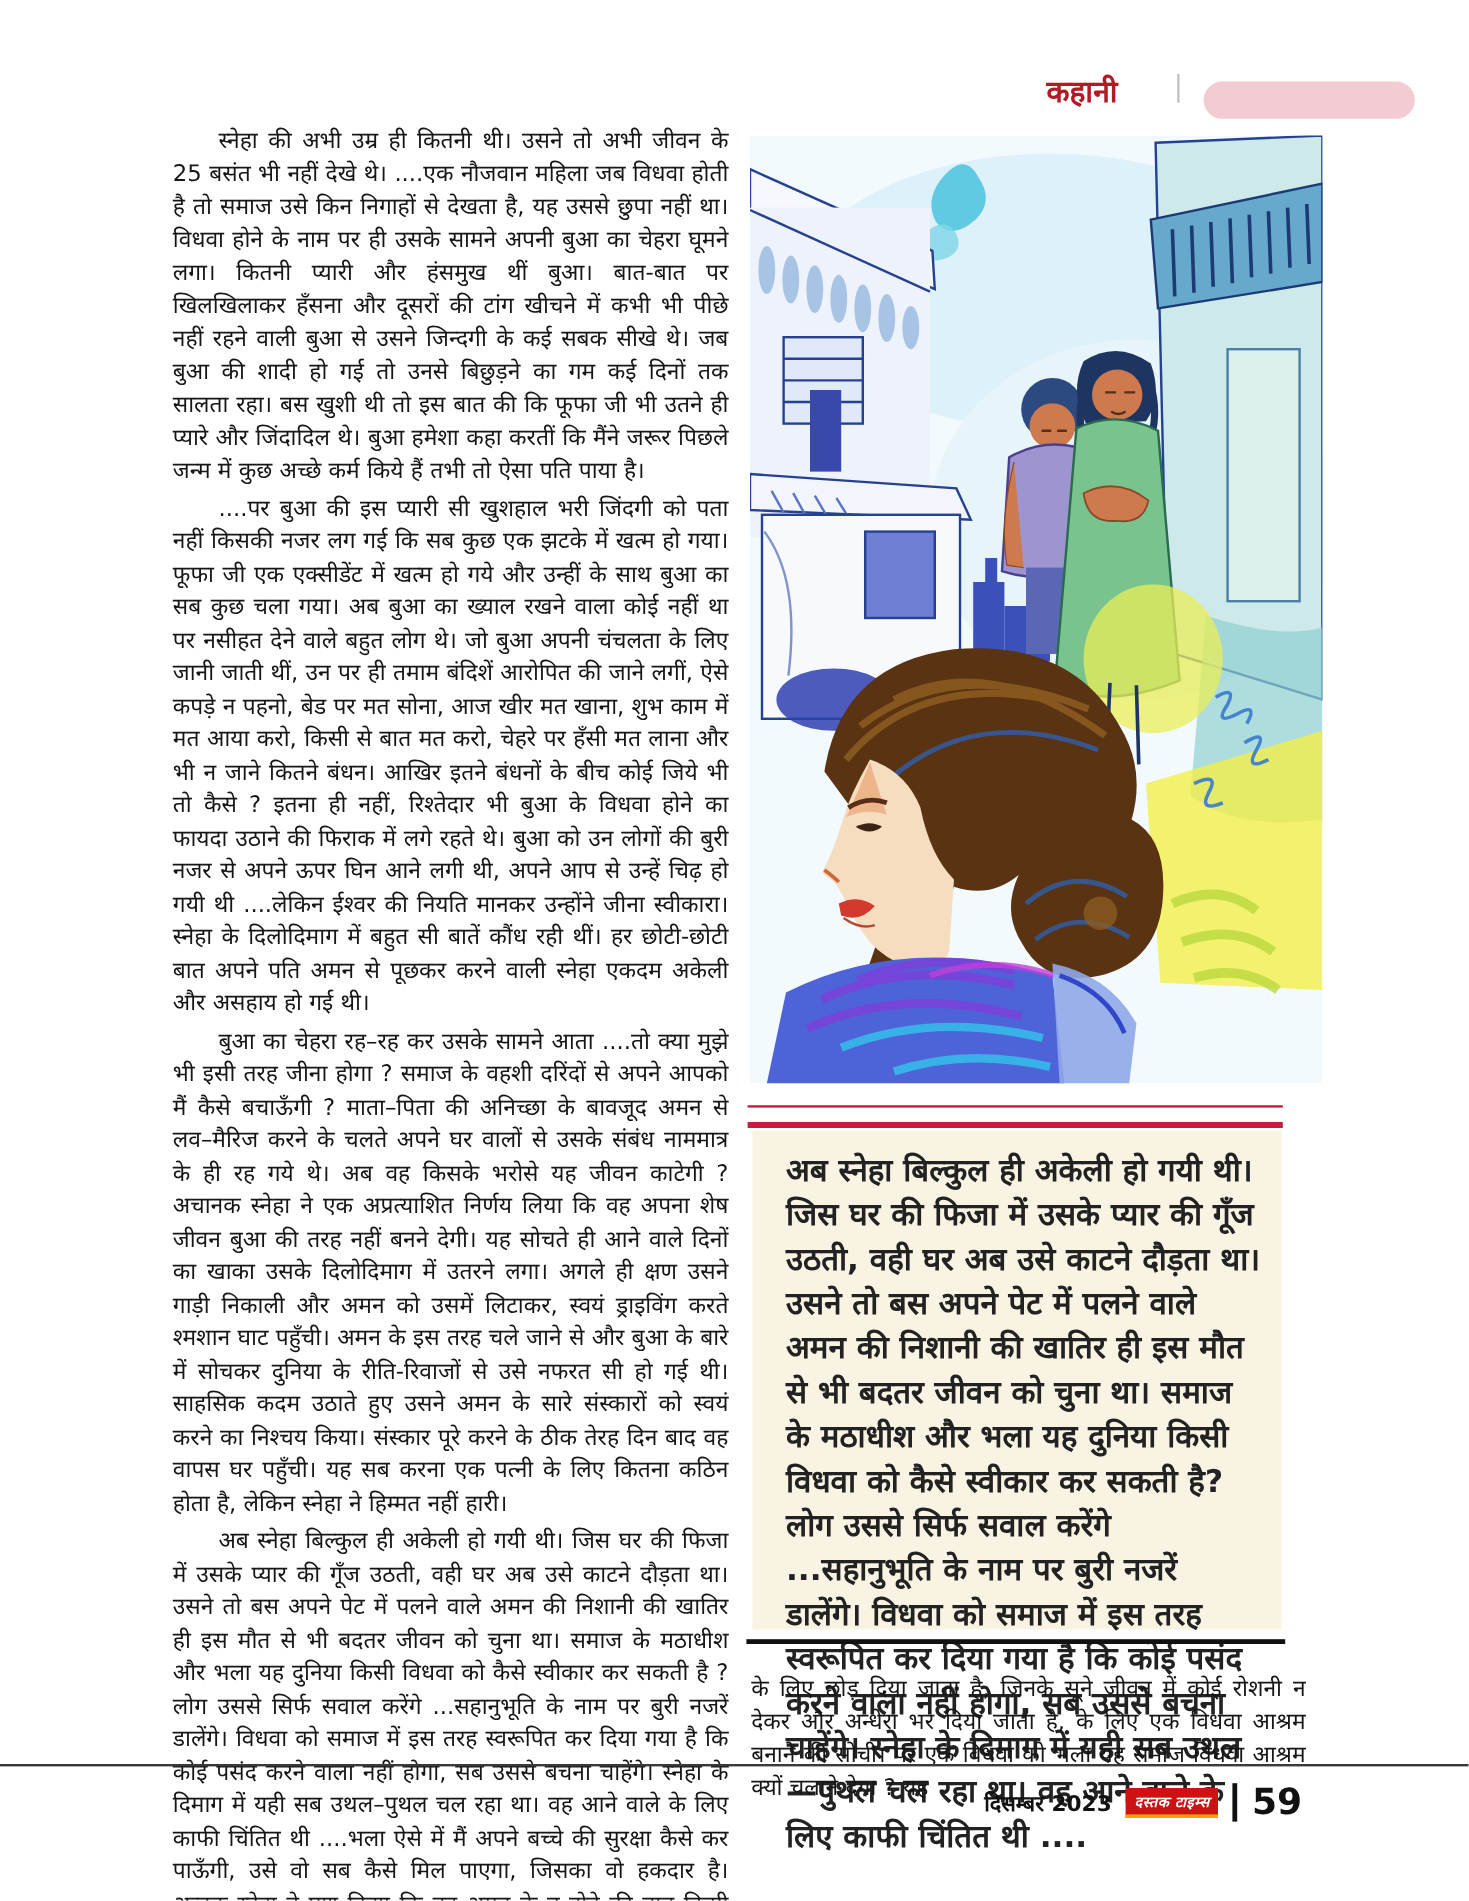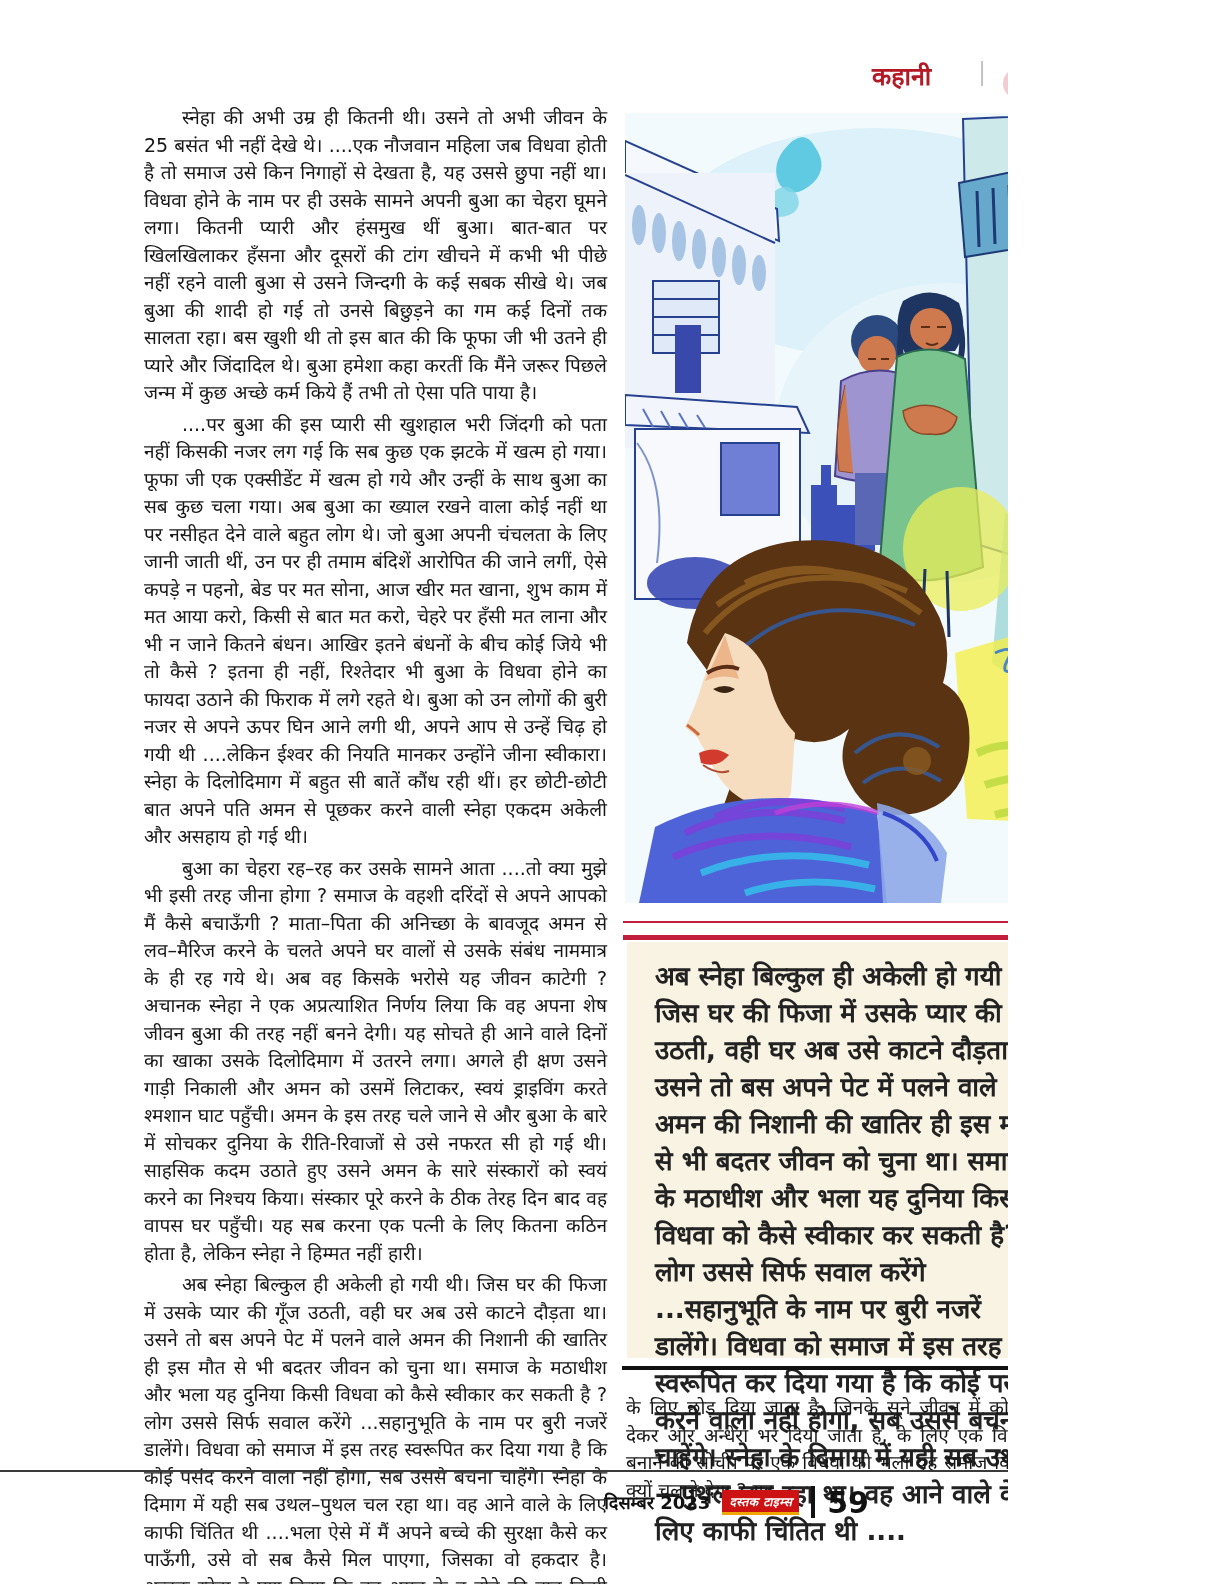--- a/index.html
+++ b/index.html
@@ -1,18 +1,18 @@
 <!DOCTYPE html>
 <html lang="hi"><head>
 <meta charset="utf-8">
 <style>
   html,body{margin:0;padding:0;background:#ffffff;}
   #page{
     position:relative;
-    width:1008px;height:1584px;
+    width:1224px;height:1584px;
     background:#ffffff;
     font-family:"DejaVu Sans","Liberation Sans",sans-serif;
     color:#1a1a1a;
     overflow:hidden;
   }
   
   .hdr-label{
     position:absolute;top:58px;left:872px;
     font-size:25px;font-weight:bold;color:#b41926;
   }

